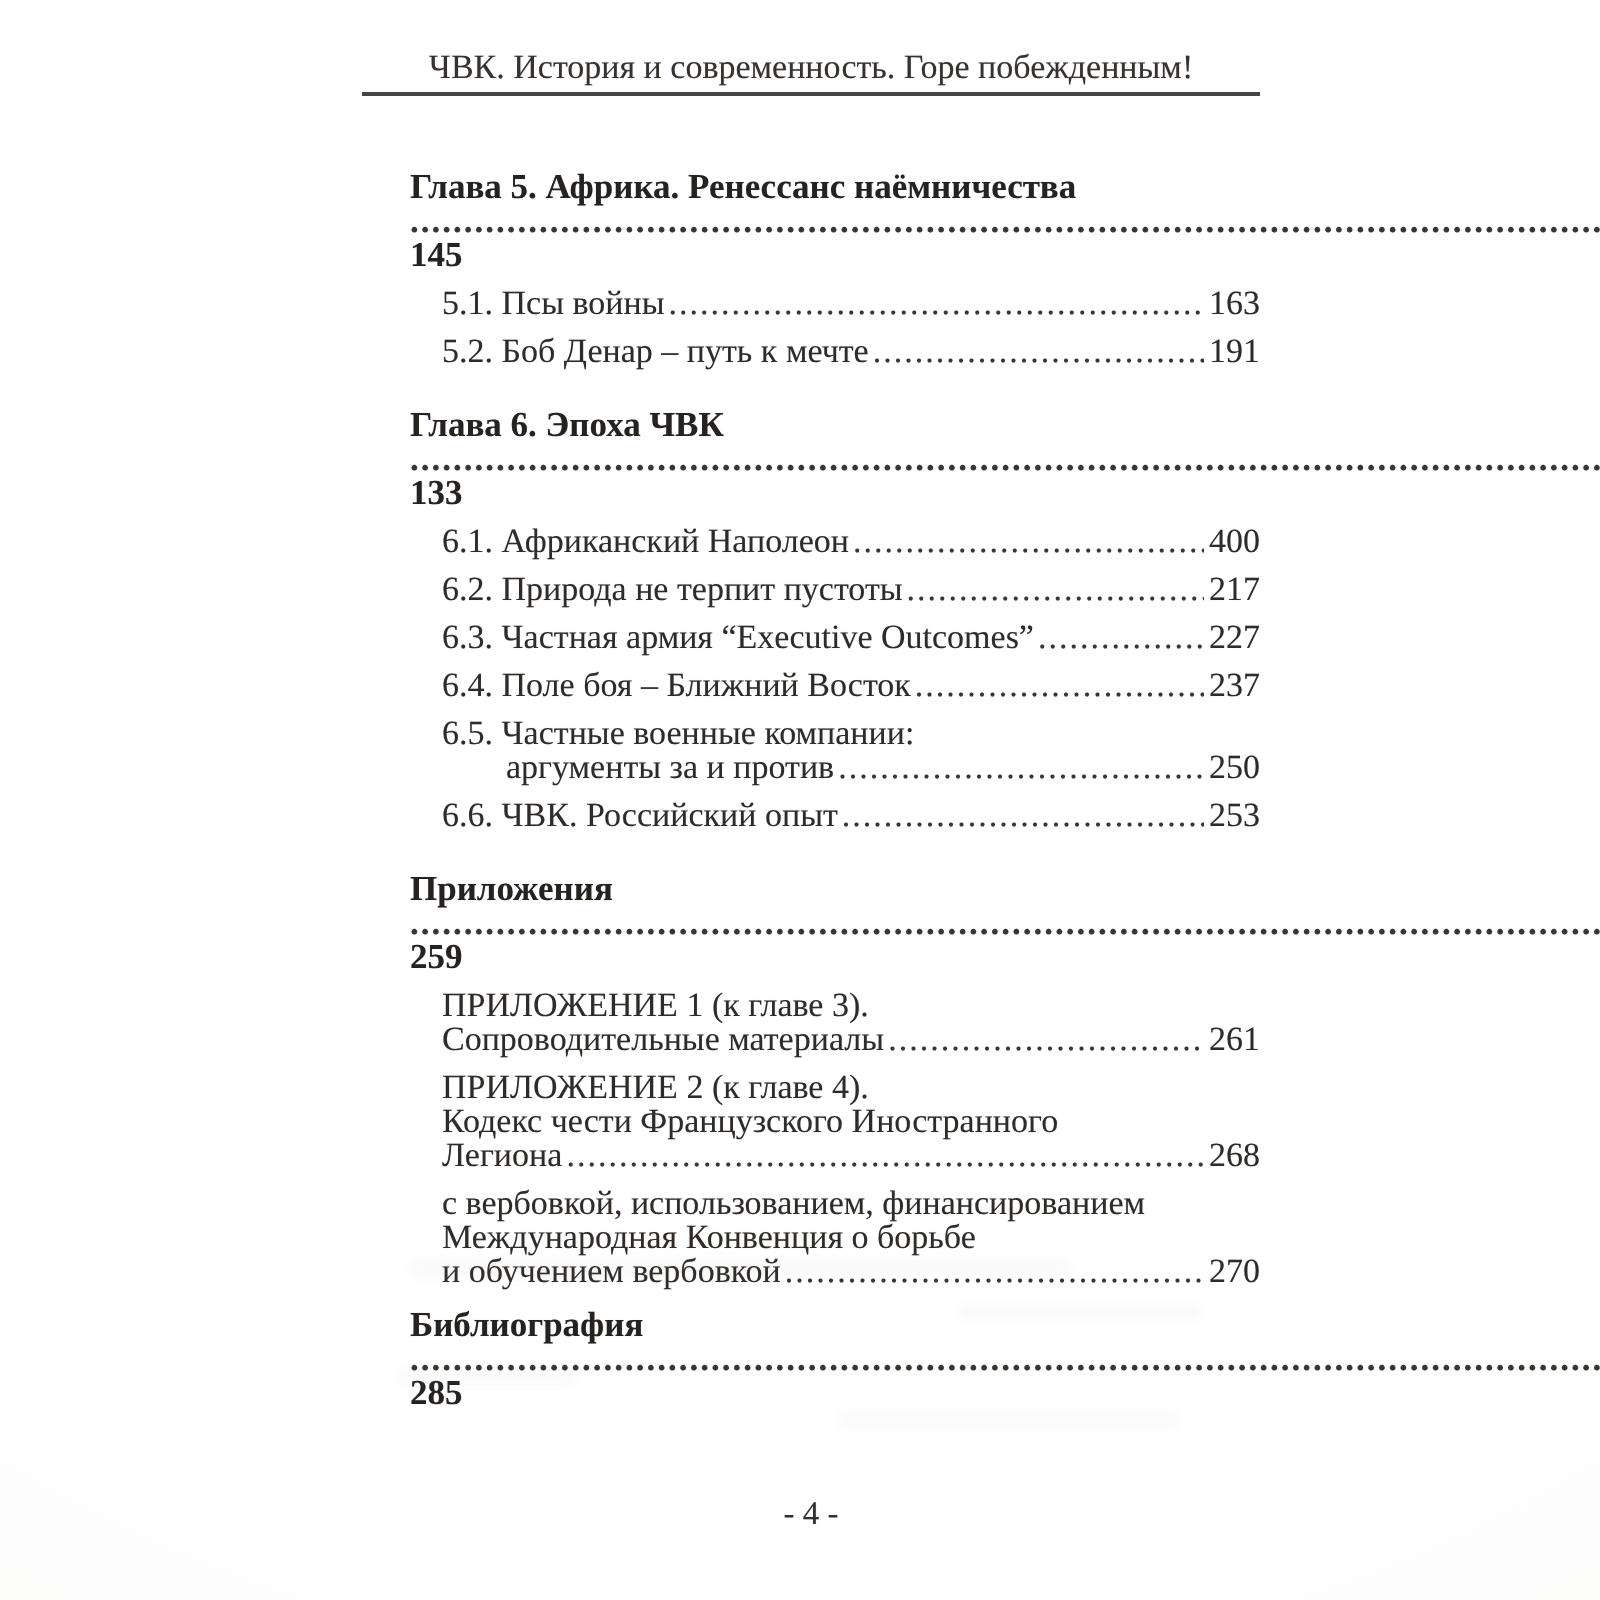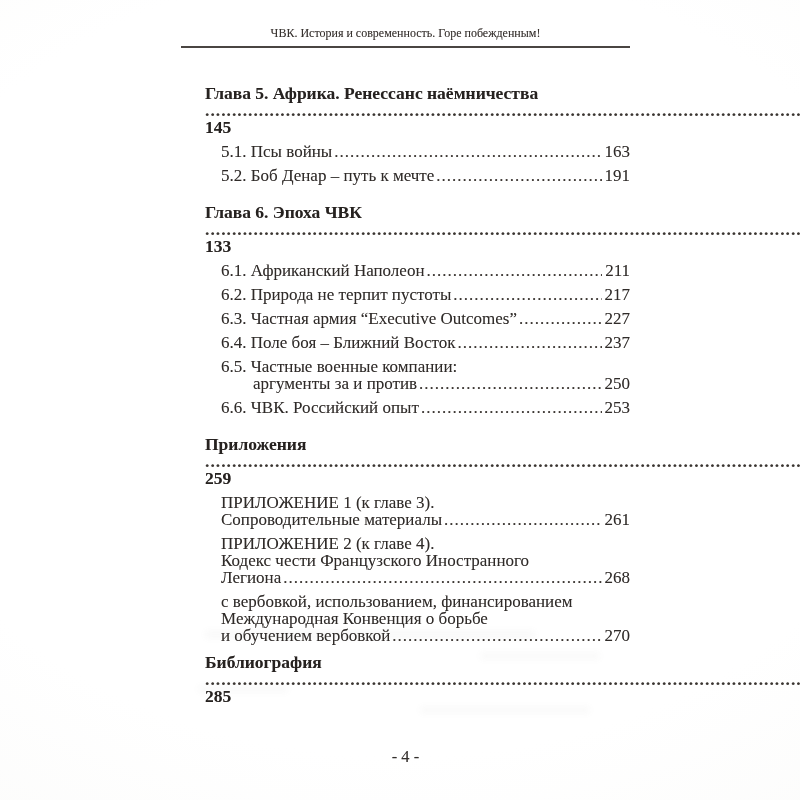--- a/index.html
+++ b/index.html
@@ -14,21 +14,21 @@
     position: relative;
     width: 800px; height: 800px;
     background:
       radial-gradient(ellipse 120% 90% at 50% 45%, #ffffff 55%, #fbfbfa 85%, #f7f7f5 100%);
   }
   
   .running-header {
     position: absolute;
     left: 181px; top: 25px; width: 449px;
     text-align: center;
-    font-size: 12px;
+    font-size: 17px;
     line-height: 17px;
     color: #37322f;
     padding-bottom: 4px;
     border-bottom: 2px solid #4a4542;
     text-shadow: 0 0 0.5px rgba(60,50,45,0.35);
   }
   
   .toc {
     position: absolute;
     left: 181px; top: 85px; width: 449px;
@@ -119,21 +119,21 @@
         <div class="toc-line">
           <span class="toc-text">Глава 6. Эпоха ЧВК</span>
           <span class="leader">........................................................................................................................................................................................................</span>
           <span class="pg">133</span>
         </div>
       </div>
       <div class="toc-entry sub">
         <div class="toc-line">
           <span class="toc-text">6.1. Африканский Наполеон</span>
           <span class="leader">........................................................................................................................................................................................................</span>
-          <span class="pg">211</span>
+          <span class="pg">400</span>
         </div>
       </div>
       <div class="toc-entry sub">
         <div class="toc-line">
           <span class="toc-text">6.2. Природа не терпит пустоты</span>
           <span class="leader">........................................................................................................................................................................................................</span>
           <span class="pg">217</span>
         </div>
       </div>
       <div class="toc-entry sub">

